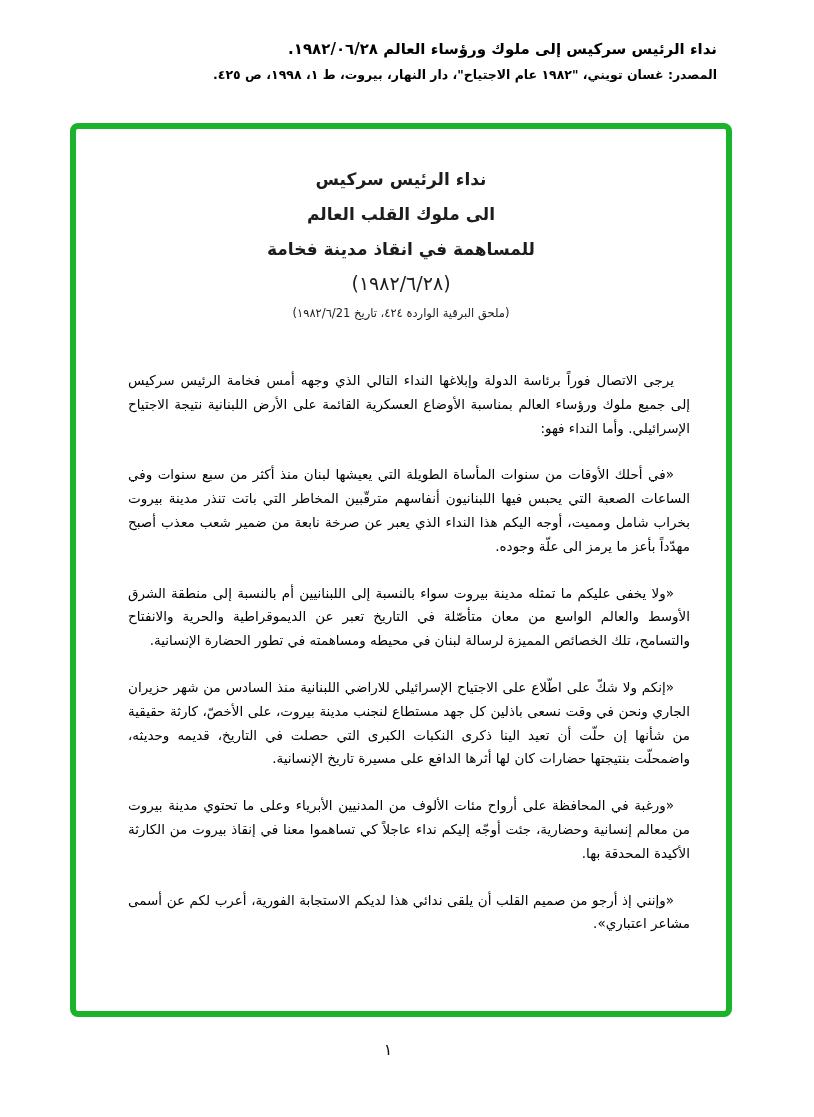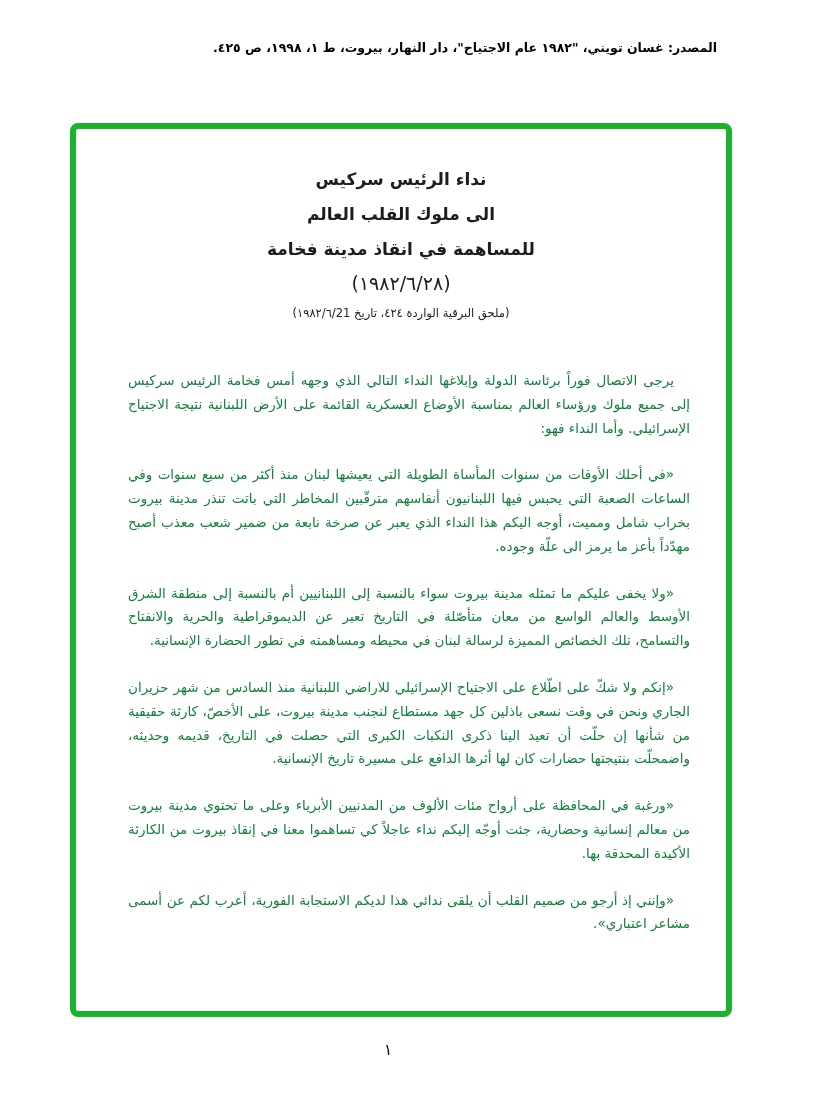--- a/index.html
+++ b/index.html
@@ -68,21 +68,21 @@
   }
   .doc-title .t-annex {
     font-size: 11.5px;
     line-height: 24px;
     margin-top: 2px;
   }
   .doc-body {
     margin-top: 44px;
     padding: 0 36px 0 52px; 
     direction: rtl;
-    color: #15803d;
+    color: #000000;
   }
   .doc-body p {
     margin: 0 0 23px 0;
     font-size: 13.5px;
     line-height: 23.8px;
     text-align: justify;
     text-align-last: right;
     text-indent: 16px;
   }
   
@@ -95,20 +95,21 @@
     font-size: 16px;
     color: #111111;
   }
 </style>
 </head>
 <body>
 
 <div class="page">
 
   <header class="top-header">
+    <div class="h-title">نداء الرئيس سركيس إلى ملوك ورؤساء العالم ١٩٨٢/٠٦/٢٨.</div>
     <div class="h-source">المصدر: غسان تويني، "١٩٨٢ عام الاجتياح"، دار النهار، بيروت، ط ١، ١٩٩٨، ص ٤٢٥.</div>
   </header>
 
   <section class="doc-frame" style="border-color: rgb(27, 179, 43);">
 
     <div class="doc-title">
       <div class="t-line">نداء الرئيس سركيس</div>
       <div class="t-line">الى ملوك القلب العالم</div>
       <div class="t-line">للمساهمة في انقاذ مدينة فخامة</div>
       <div class="t-date">(١٩٨٢/٦/٢٨)</div>

